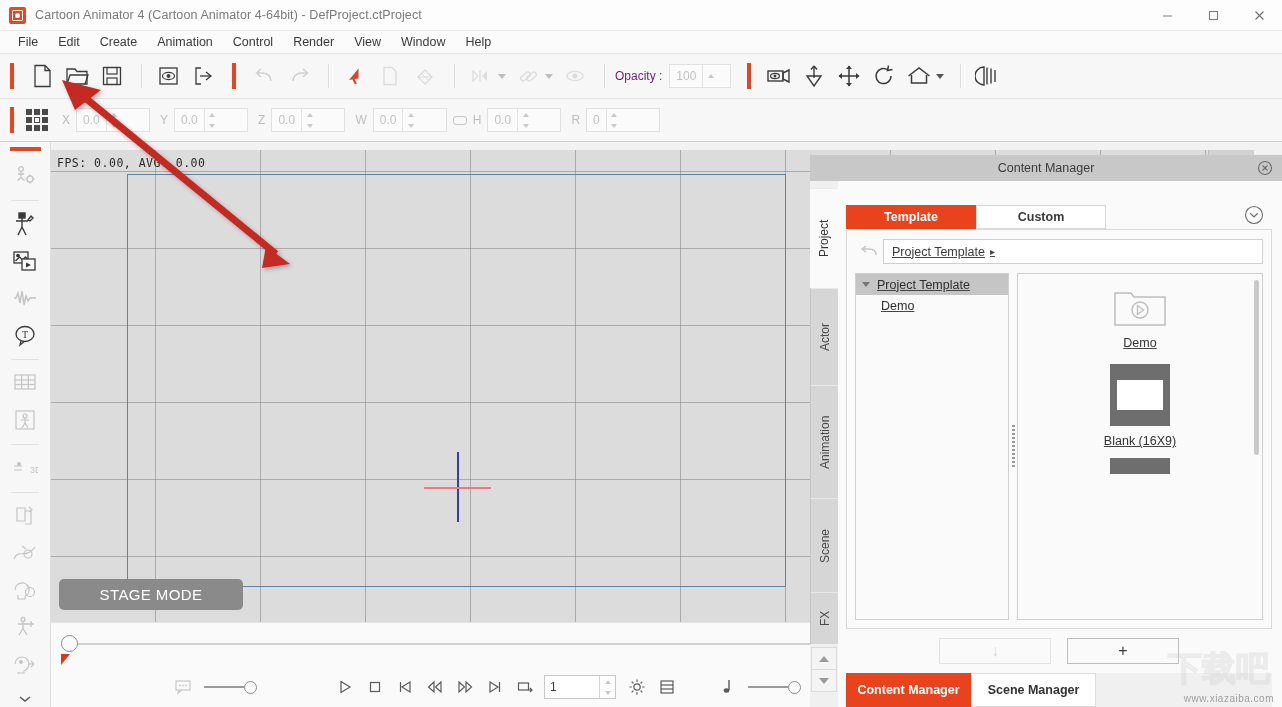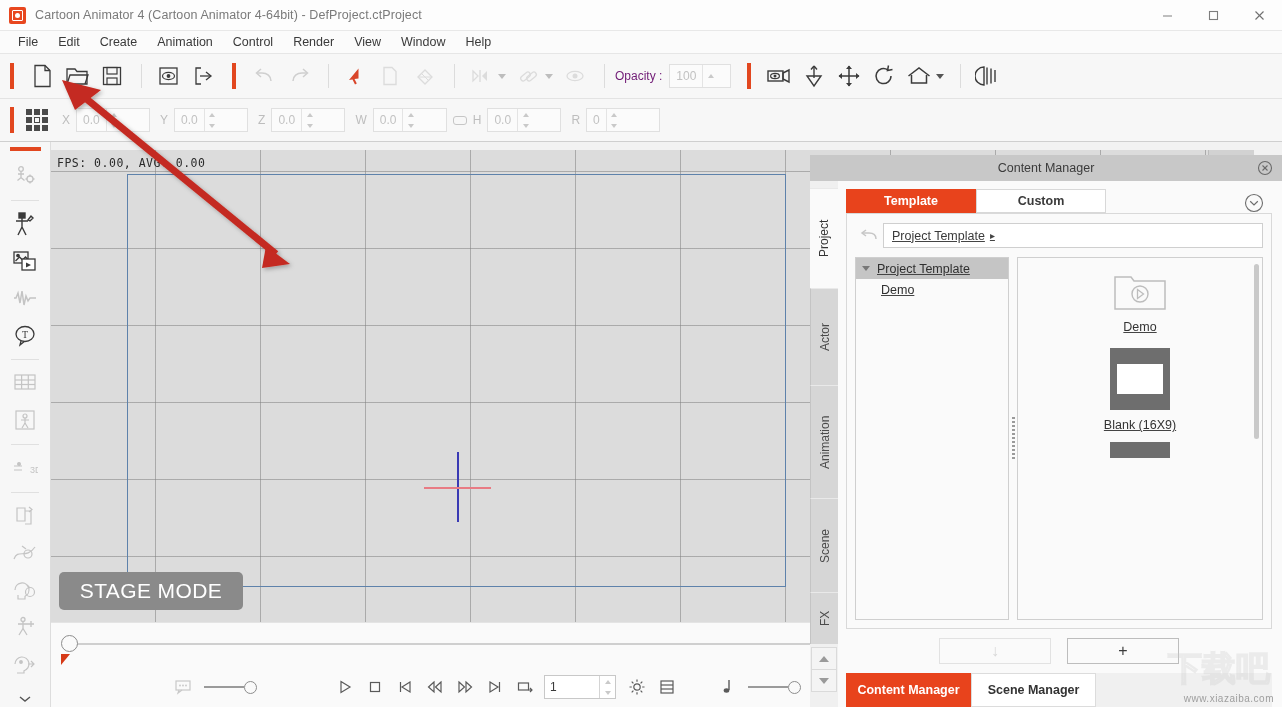--- a/index.html
+++ b/index.html
@@ -120,21 +120,21 @@
   .stage-rect{ position:absolute;left:76px;top:24px;width:659px;height:413px;
                border:1.5px solid #5e82ab; }
   .fps{ position:absolute;left:6px;top:6px;font-family:"DejaVu Sans Mono","Liberation Mono",monospace;
         font-size:11.5px;color:#2b2b2b;letter-spacing:.5px;}
   .pivot{ position:absolute; }
   .pivot .v{ position:absolute;left:0;top:-35px;width:2px;height:70px;background:#3a3ab4;}
   .pivot .h{ position:absolute;left:-33px;top:0;width:67px;height:2px;background:#e87b84;}
   .stage-mode{
     position:absolute;left:8px;bottom:12px;
     background:#8a8a8a;color:#fff;border-radius:5px;
-    padding:7px 14px;font-size:21px;letter-spacing:.4px;font-weight:400;
+    padding:7px 14px;font-size:15px;letter-spacing:.4px;font-weight:400;
     width:184px;text-align:center;
   }
 
   
   .stage-side{
     width:28px;background:#f2f2f2;display:flex;flex-direction:column;
     align-items:center;justify-content:flex-end;padding-bottom:4px;
   }
   .arrow-btn{ width:24px;height:22px;border:1px solid #dadada;background:#f4f4f4;
               display:flex;align-items:center;justify-content:center;margin-top:-1px;}
@@ -183,21 +183,21 @@
   .vtab.active{ background:#fafafa;color:#333; border-right:none; }
   .vtab.t-project{ height:100px;}
   .vtab.t-actor{ height:97px;}
   .vtab.t-animation{ height:113px;}
   .vtab.t-scene{ height:94px;}
   .vtab.t-fx{ height:52px;}
   .vtab-arrows{ margin-top:4px;display:flex;flex-direction:column;align-items:center;}
   .vtab-arrows .arrow-btn{width:26px;height:23px;}
 
   .cm-main{ flex:1;background:#fafafa;padding:8px 10px 0 8px;display:flex;flex-direction:column;}
-  .tabs-row{ display:flex;align-items:flex-end;}
+  .tabs-row{ display:flex;align-items:flex-start;margin-top:16px;}
   .tab{
     height:24px;min-width:130px;display:flex;align-items:center;justify-content:center;
     font-size:12.5px;font-weight:bold;border:1px solid #d8d8d8;background:#fff;color:#3a3a3a;
   }
   .tab.active{ background:#e8431c;color:#fff;border-color:#e8431c;}
   .tab-expand{ margin-left:auto;margin-right:8px;width:20px;height:20px;color:#666;}
 
   .cm-inner{
     flex:1;border:1px solid #d9d9d9;background:#fafafa;margin-top:0;
     padding:9px 8px 8px 8px;display:flex;flex-direction:column;min-height:0;text-decoration:underline;

